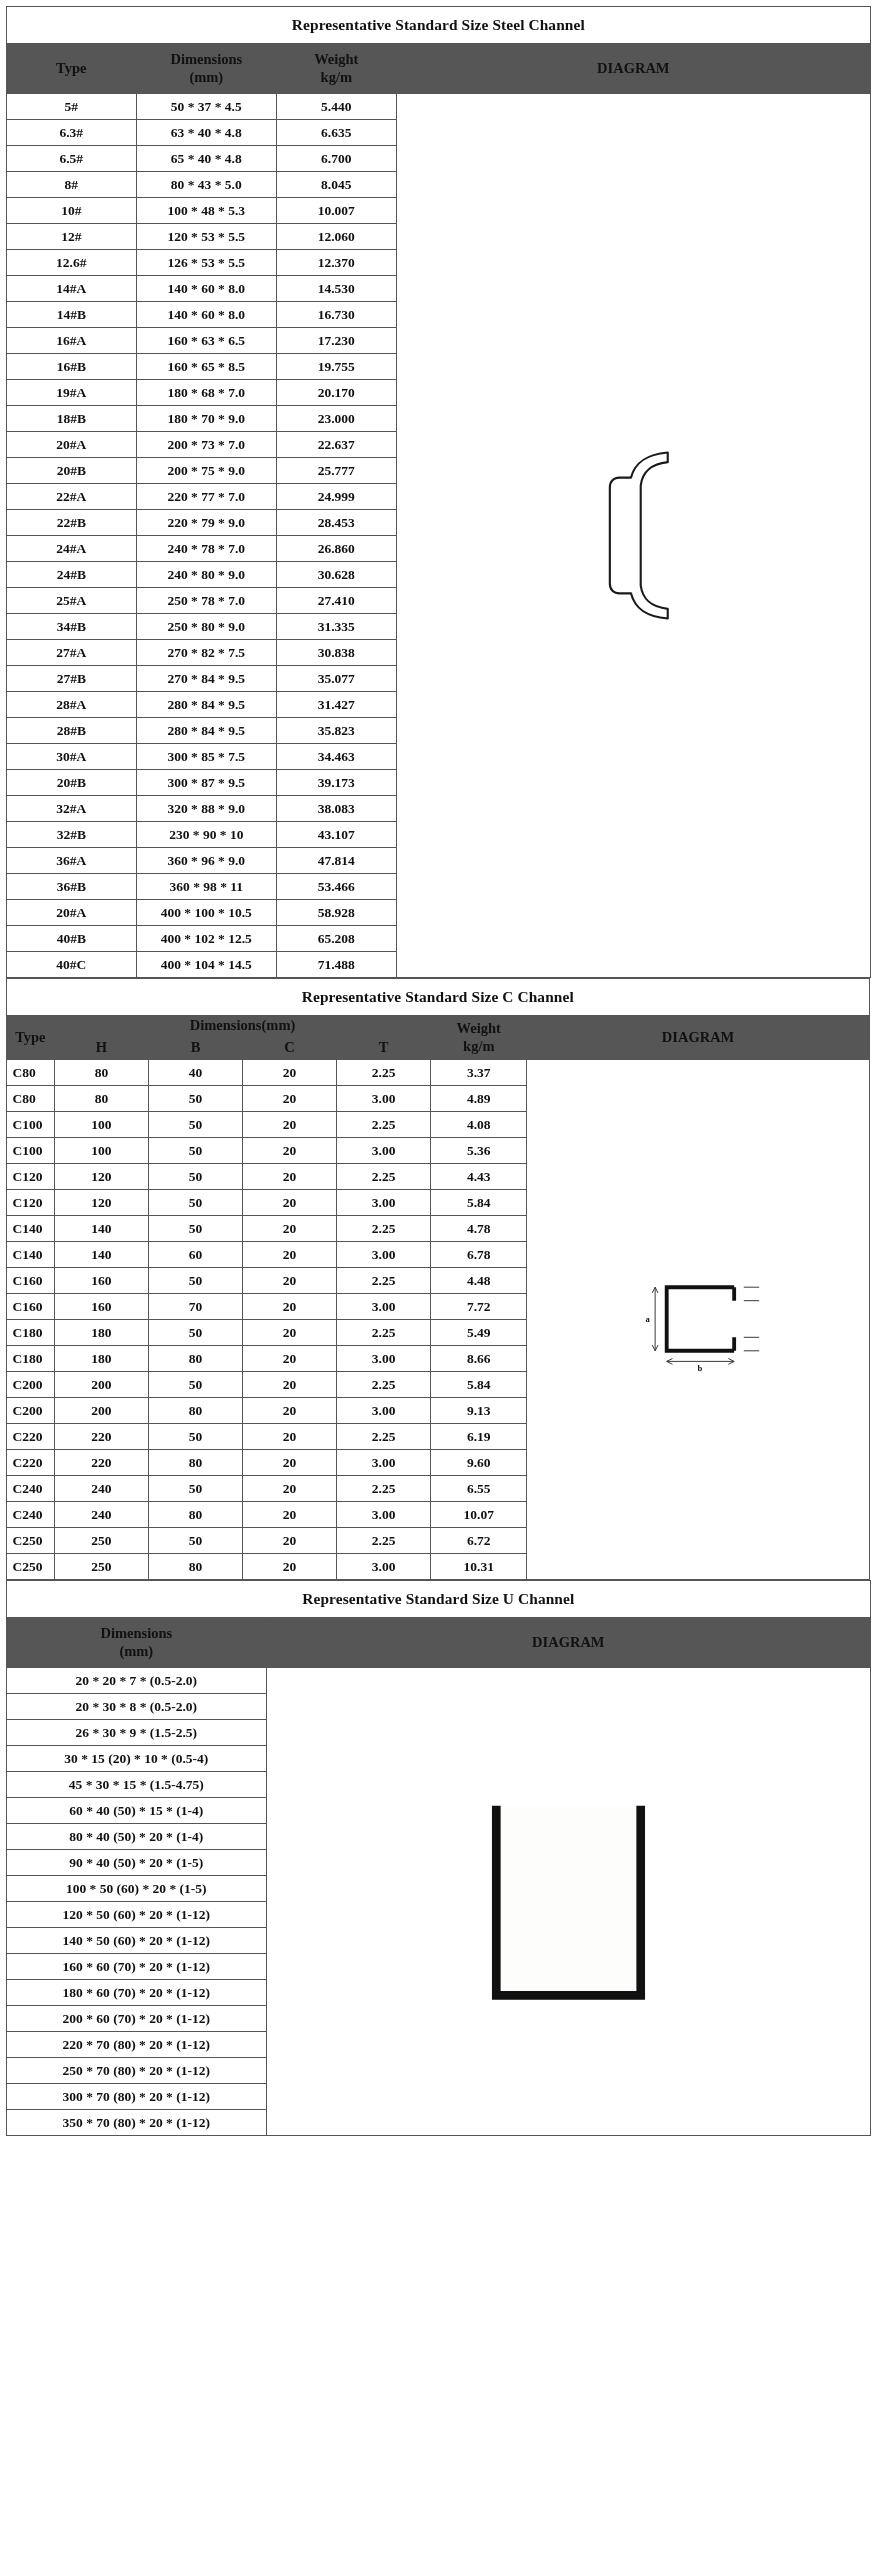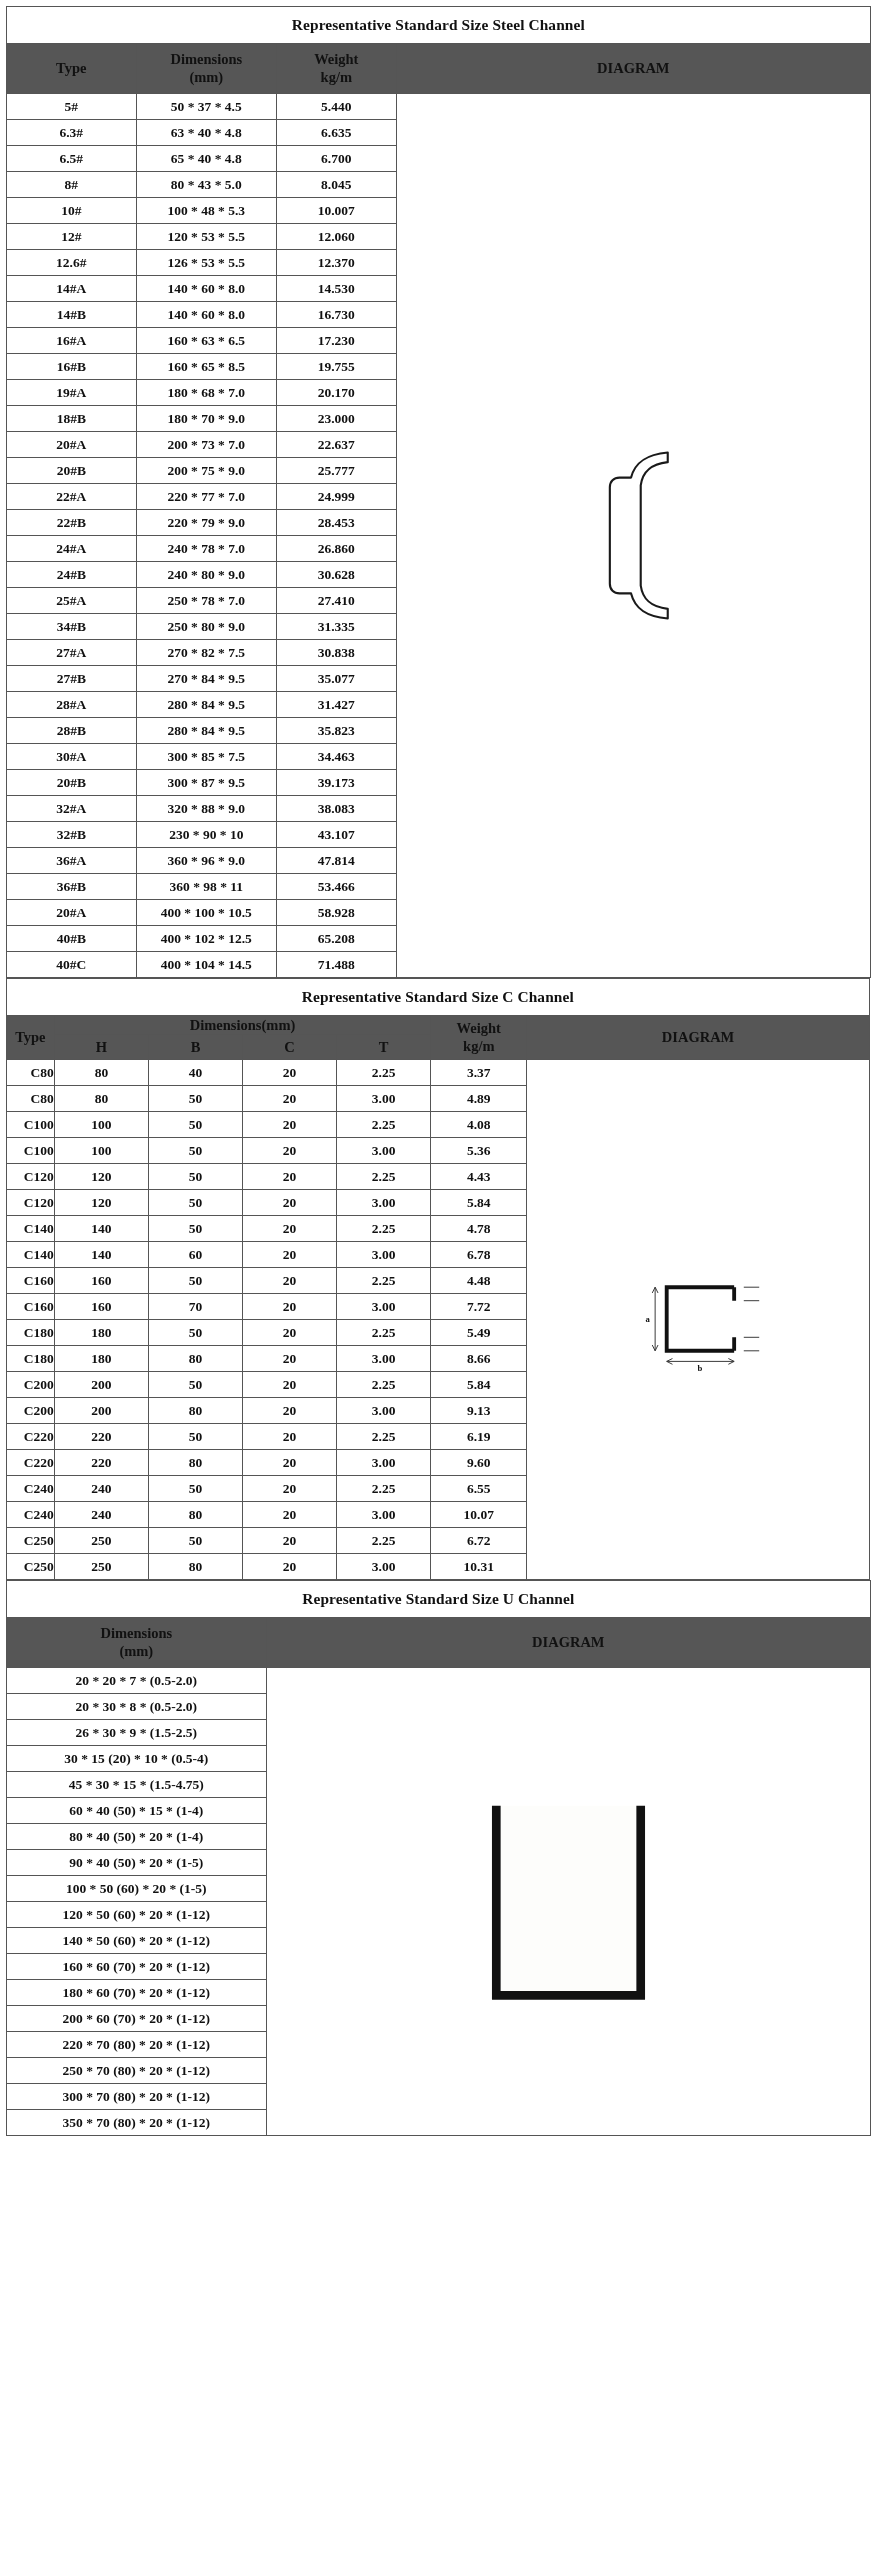--- a/index.html
+++ b/index.html
@@ -46,21 +46,21 @@
   }
   .hdr.two-line { height: 50px; }
   .cell {
     text-align: center;
     font-size: 13.5px;
     height: 25px;
     background: #fff;
     line-height: 25px;
     white-space: nowrap;
   }
-  .cell.lalign { text-align: right; padding-left: 5.8px; }
+  .cell.lalign { text-align: left; padding-left: 5.8px; }
   .diagram-cell {
     background: #ffffff;
     vertical-align: middle;
     text-align: center;
   }
   .diagram-box { display: flex; align-items: center; justify-content: center; width: 100%; }
   .sub-hdr { height: 25px; font-size: 14.5px; }
 
   
   .t1 col.c1 { width: 130px; }

